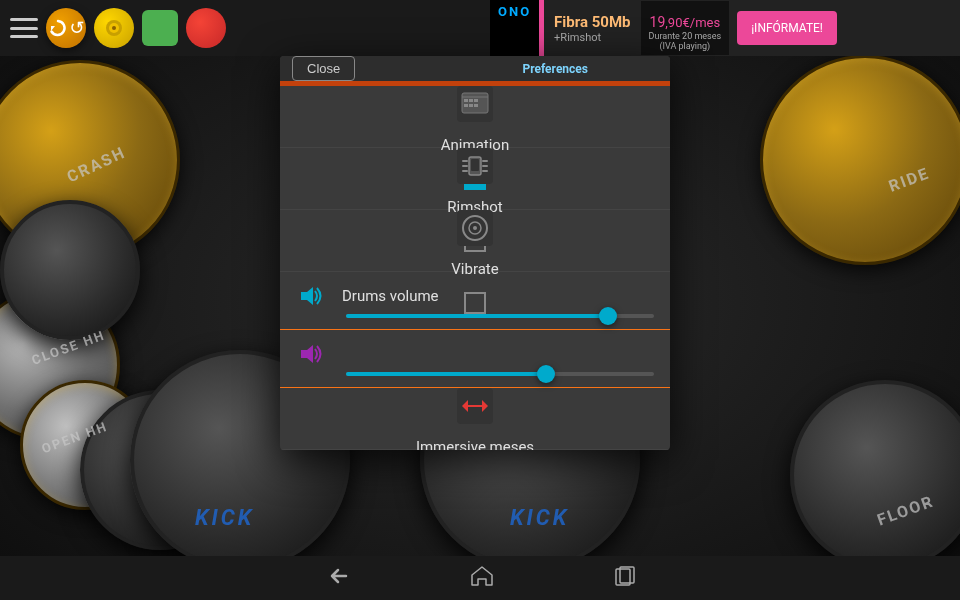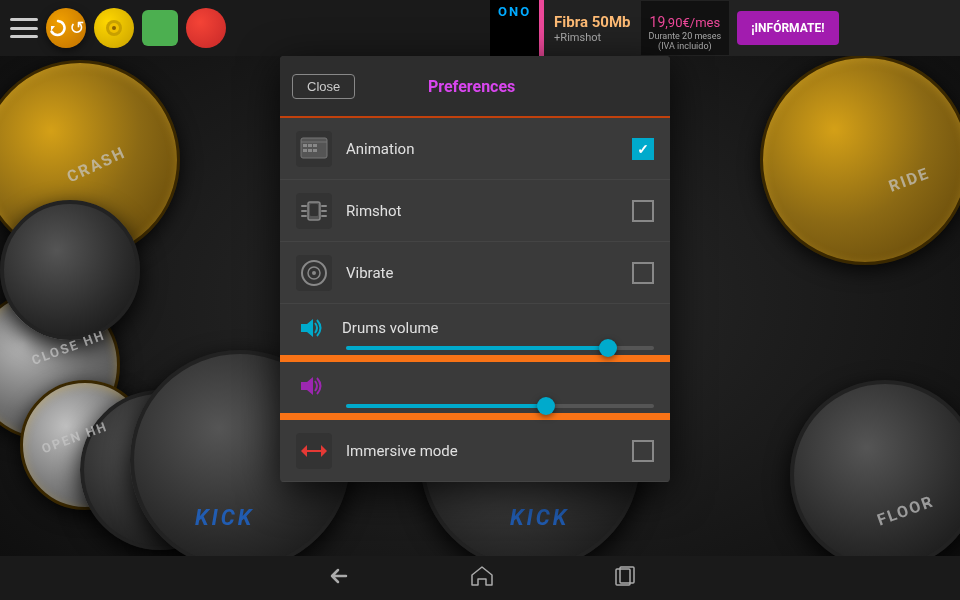--- a/index.html
+++ b/index.html
@@ -176,23 +176,23 @@
     }
     .ad-price-main {
       color: #ec4899;
       font-size: 26px;
       font-weight: normal;
       line-height: 1;
     }
     .ad-price-main span { font-size: 14px; }
     .ad-price-sub { color: #aaa; font-size: 9px; text-align: center; }
     .ad-cta {
-      background: #a21caf;
+      background: #ec4899;
       color: white;
-      font-weight: bold;
+      font-weight: normal;
       font-size: 12px;
       padding: 10px 14px;
       margin-left: 8px;
       border-radius: 4px;
       text-transform: uppercase;
       white-space: nowrap;
     }
 
     
     .dialog-overlay {
@@ -209,50 +209,51 @@
       border-radius: 4px;
       overflow: hidden;
       box-shadow: 0 10px 40px rgba(0,0,0,0.8);
     }
 
     .dialog-header {
       background: #2d2d2d;
       display: flex;
       align-items: center;
       padding: 0 12px;
-      height: 62px;
-      border-bottom: 2px solid #c2410c;
+      height: 30px;
+      border-bottom: 5px solid #c2410c;
     }
 
     .close-btn {
       background: transparent;
       border: 1px solid #888;
       color: #ccc;
       padding: 4px 14px;
       border-radius: 4px;
       font-size: 13px;
       cursor: pointer;
     }
 
     .dialog-title {
       flex: 1;
-      text-align: center;
-      color: #d946ef;
-      font-size: 16px;
+      text-align: right;
+      color: #7dd3fc;
+      font-size: 12px;
       font-weight: bold;
       margin-right: 70px;
     }
 
     .pref-item {
       display: flex;
       align-items: center;
       padding: 0 16px;
       height: 62px;
       border-bottom: 1px solid #444;
       gap: 14px;
+      flex-direction: column;
     }
 
     .pref-icon {
       width: 36px;
       height: 36px;
       flex-shrink: 0;
       display: flex;
       align-items: center;
       justify-content: center;
       border-radius: 4px;
@@ -282,21 +283,21 @@
       content: '✓';
       color: white;
       font-size: 14px;
       font-weight: bold;
     }
 
     
     .slider-container {
       padding: 0 16px 0 16px;
       height: 58px;
-      border-bottom: 7px solid #f97316;
+      border-bottom: 1px solid #f97316;
     }
     .slider-label-row {
       display: flex;
       align-items: center;
       gap: 12px;
       padding-top: 10px;
     }
     .slider-label {
       color: #e0e0e0;
       font-size: 15px;
@@ -419,21 +420,21 @@
     </div>
     <div class="ad-fibra">
       <div class="ad-fibra-main">Fibra 50Mb</div>
       <div class="ad-fibra-sub">+Rimshot</div>
     </div>
     <div class="ad-price">
       <div class="ad-price-main">
         <span>19</span><span style="font-size:13px;">,90€/mes</span>
       </div>
       <div class="ad-price-sub">Durante 20 meses</div>
-      <div class="ad-price-sub">(IVA incluido)</div>
+      <div class="ad-price-sub">(IVA playing)</div>
     </div>
     <div class="ad-cta">¡INFÓRMATE!</div>
   </div>
 </div>
 
 <div class="dialog-overlay">
   <div class="dialog">
 
     <div class="dialog-header">
       <button class="close-btn">Close</button>
@@ -525,21 +526,21 @@
     </div>
 
     <div class="pref-item">
       <div class="pref-icon" style="background:#333;">
         <svg width="30" height="22" viewBox="0 0 30 22">
           <polygon points="2,11 8,5 8,17" fill="#e53935"></polygon>
           <polygon points="28,11 22,5 22,17" fill="#e53935"></polygon>
           <line x1="8" y1="11" x2="22" y2="11" stroke="#e53935" stroke-width="2"></line>
         </svg>
       </div>
-      <div class="pref-label">Immersive mode</div>
+      <div class="pref-label">Immersive meses</div>
       <div class="checkbox"></div>
     </div>
 
   </div>
 </div>
 
 <div class="bottom-nav">
   <button class="nav-btn">
     <svg width="26" height="22" viewBox="0 0 26 22">
       <path d="M22 11 L8 11 M8 11 L14 5 M8 11 L14 17" stroke="#aaa" stroke-width="2.5" fill="none" stroke-linecap="round" stroke-linejoin="round"></path>

